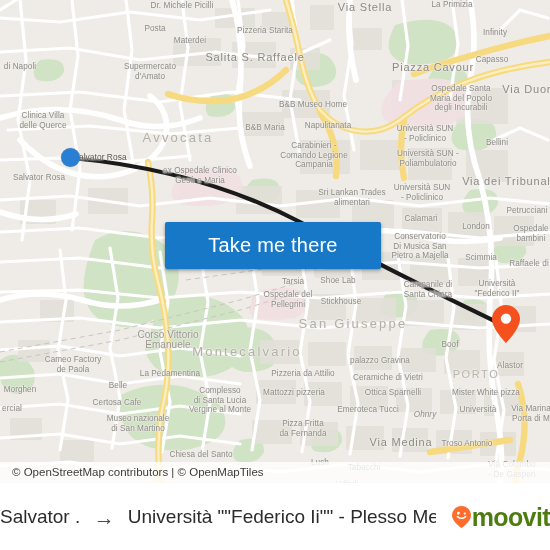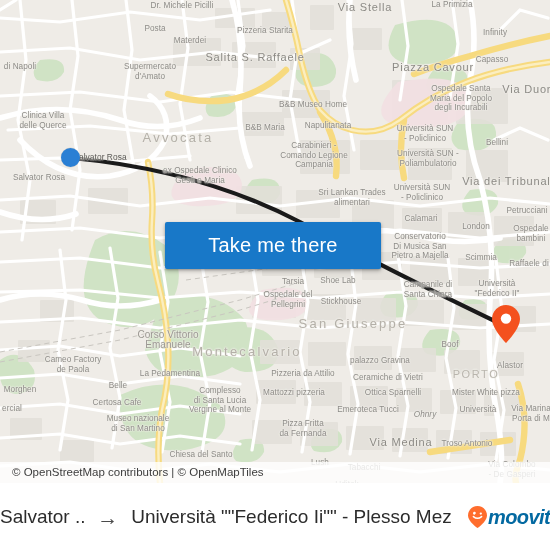--- a/index.html
+++ b/index.html
@@ -103,26 +103,25 @@
     color: #4a4a4a;
     font-size: 21px;
     line-height: 1;
     padding: 0 1px;
   }
   #brand {
     display: flex; align-items: center; gap: 1px;
     margin-left: 4px;
   }
   #brand .wordmark {
-    color: #0369a1;
-    font-size: 20px;
+    color: #4d7c0f;
+    font-size: 25px;
     font-weight: bold;
     letter-spacing: -0.6px;
     line-height: 1;
-    font-style: italic;
   }
 </style>
 </head>
 <body>
 
 <div id="app">
 
   <div id="map">
 
     <svg id="map-svg" viewBox="0 0 550 483" preserveAspectRatio="none">

